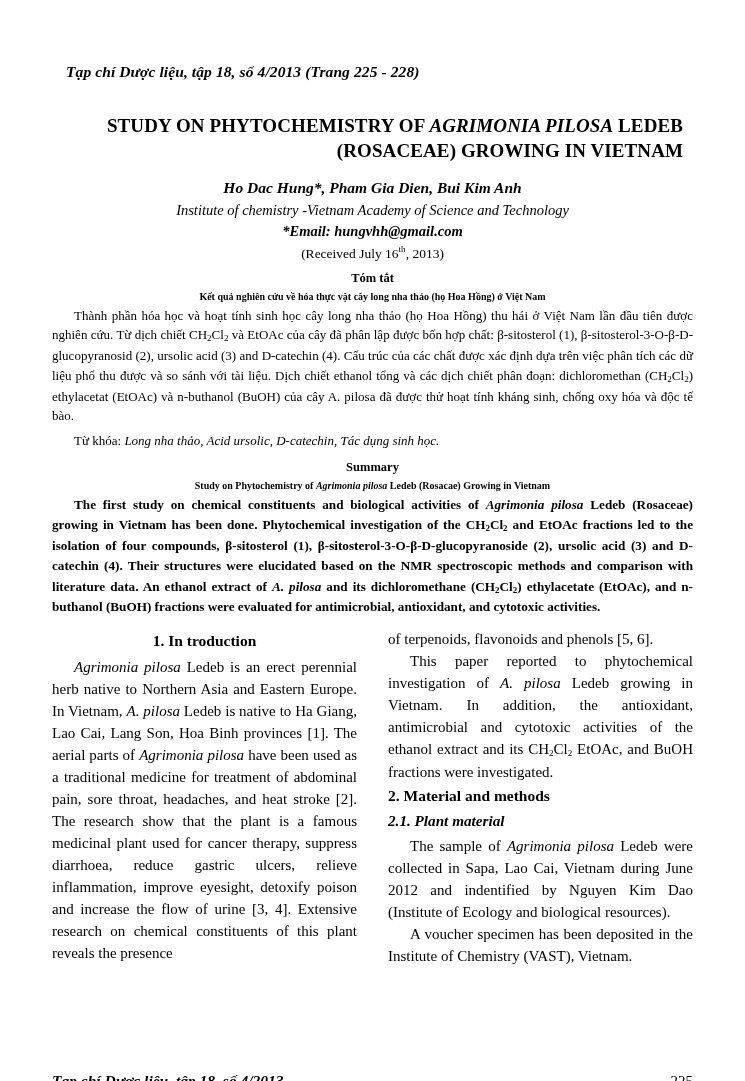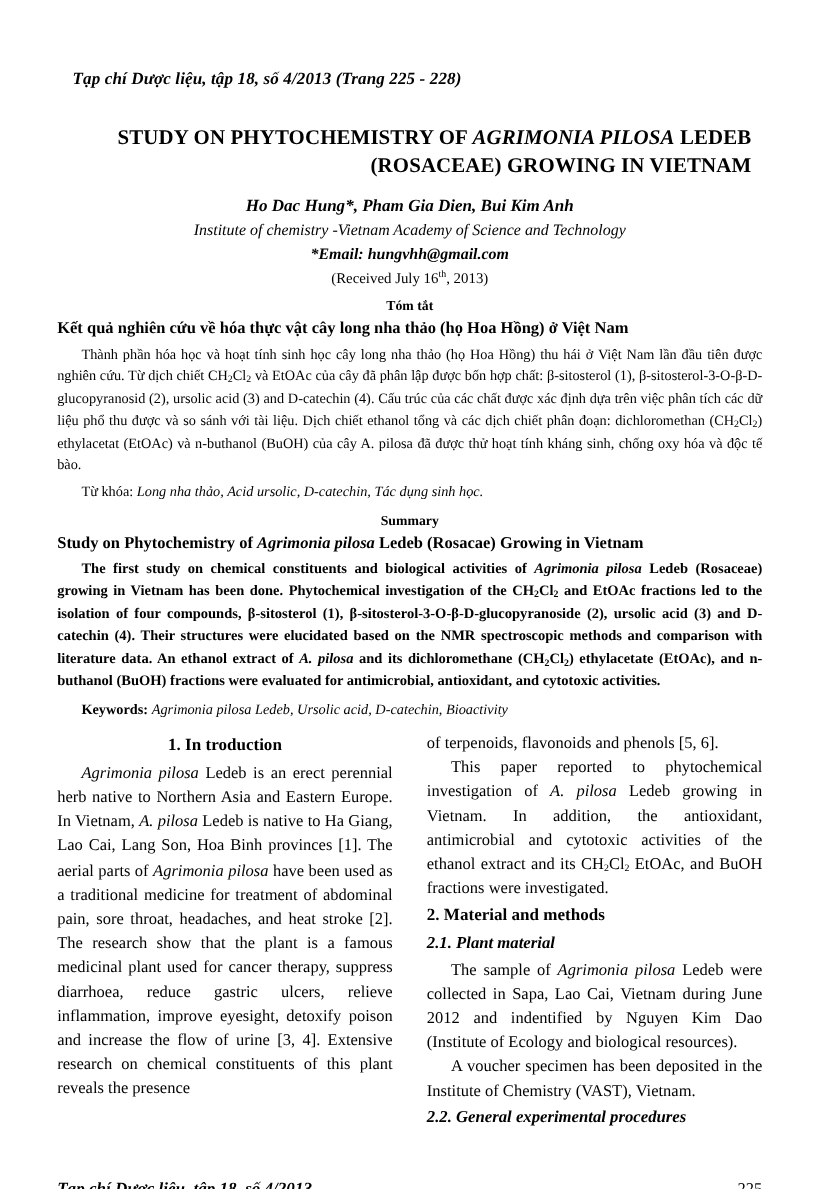--- a/index.html
+++ b/index.html
@@ -74,22 +74,23 @@
   .received sup { font-size: 9px; }
 
   
   .sec-head {
     text-align: center;
     font-weight: bold;
     font-size: 12.5px;
     margin-top: 9px;
   }
   .sec-sub {
-    font-weight: bold;
-    font-size: 15px;
+    text-align: center;
+    font-weight: bold;
+    font-size: 10px;
     margin-top: 5px;
   }
   .sec-sub .it { font-style: italic; }
 
   .abs-body {
     font-size: 13px;
     line-height: 1.52;
     text-align: justify;
     margin-top: 4px;
     text-indent: 22px;
@@ -183,37 +184,35 @@
   <div class="received"><span>(Received July 16</span><sup>th</sup><span>, 2013)</span></div>
 
   <div class="sec-head">Tóm tắt</div>
   <div class="sec-sub">Kết quả nghiên cứu về hóa thực vật cây long nha thảo (họ Hoa Hồng) ở Việt Nam</div>
   <div class="abs-body"><span>Thành phần hóa học và hoạt tính sinh học cây long nha thảo (họ Hoa Hồng) thu hái ở Việt Nam lần đầu tiên được nghiên cứu. Từ dịch chiết CH</span><sub>2</sub><span>Cl</span><sub>2</sub><span> và EtOAc của cây đã phân lập được bốn hợp chất: β-sitosterol (1), β-sitosterol-3-O-β-D-glucopyranosid (2), ursolic acid (3) and D-catechin (4). Cấu trúc của các chất được xác định dựa trên việc phân tích các dữ liệu phổ thu được và so sánh với tài liệu. Dịch chiết ethanol tổng và các dịch chiết phân đoạn: dichloromethan (CH</span><sub>2</sub><span>Cl</span><sub>2</sub><span>) ethylacetat (EtOAc) và n-buthanol (BuOH) của cây A. pilosa đã được thử hoạt tính kháng sinh, chống oxy hóa và độc tế bào.</span></div>
   <div class="kw"><span class="lbl">Từ khóa: </span><span class="val">Long nha thảo, Acid ursolic, D-catechin, Tác dụng sinh học.</span></div>
 
   <div class="sec-head">Summary</div>
   <div class="sec-sub"><span>Study on Phytochemistry of </span><span class="it">Agrimonia pilosa</span><span> Ledeb (Rosacae) Growing in Vietnam</span></div>
   <div class="abs-body en"><span>The first study on chemical constituents and biological activities of </span><span class="it">Agrimonia pilosa</span><span> Ledeb (Rosaceae) growing in Vietnam has been done. Phytochemical investigation of the CH</span><sub>2</sub><span>Cl</span><sub>2</sub><span> and EtOAc fractions led to the isolation of four compounds, β-sitosterol (1), β-sitosterol-3-O-β-D-glucopyranoside (2), ursolic acid (3) and D-catechin (4). Their structures were elucidated based on the NMR spectroscopic methods and comparison with literature data. An ethanol extract of </span><span class="it">A. pilosa</span><span> and its dichloromethane (CH</span><sub>2</sub><span>Cl</span><sub>2</sub><span>) ethylacetate (EtOAc), and n-buthanol (BuOH) fractions were evaluated for antimicrobial, antioxidant, and cytotoxic activities.</span></div>
-  <div class="kw en"><span class="lbl">Keywords: </span><span class="val">Agrimonia pilosa Ledeb, Ursolic acid, D-catechin, Bioactivity</span></div>
 
   <div class="columns">
 
     <div class="col left">
       <div class="h1">1. In troduction</div>
       <p class="para"><span class="it">Agrimonia pilosa</span><span> Ledeb is an erect perennial herb native to Northern Asia and Eastern Europe. In Vietnam, </span><span class="it">A. pilosa</span><span> Ledeb is native to Ha Giang, Lao Cai, Lang Son, Hoa Binh provinces [1]. The aerial parts of </span><span class="it">Agrimonia pilosa</span><span> have been used as a traditional medicine for treatment of abdominal pain, sore throat, headaches, and heat stroke [2]. The research show that the plant is a famous medicinal plant used for cancer therapy, suppress diarrhoea, reduce gastric ulcers, relieve inflammation, improve eyesight, detoxify poison and increase the flow of urine [3, 4]. Extensive research on chemical constituents of this plant reveals the presence</span></p>
     </div>
 
     <div class="col right">
       <p class="para" style="text-indent:0">of terpenoids, flavonoids and phenols [5, 6].</p>
       <p class="para"><span>This paper reported to phytochemical investigation of </span><span class="it">A. pilosa</span><span> Ledeb growing in Vietnam. In addition, the antioxidant, antimicrobial and cytotoxic activities of the ethanol extract and its CH</span><sub>2</sub><span>Cl</span><sub>2</sub><span> EtOAc, and BuOH fractions were investigated.</span></p>
       <div class="h1 left-al">2. Material and methods</div>
       <div class="h2">2.1. Plant material</div>
       <p class="para"><span>The sample of </span><span class="it">Agrimonia pilosa</span><span> Ledeb were collected in Sapa, Lao Cai, Vietnam during June 2012 and indentified by Nguyen Kim Dao (Institute of Ecology and  biological resources).</span></p>
       <p class="para">A voucher specimen has been deposited in the Institute of Chemistry (VAST), Vietnam.</p>
-      <div class="h2">2.2. General experimental procedures</div>
     </div>
 
   </div>
 
   <div class="footer">
     <div class="footer-left">Tạp chí Dược liệu, tập 18, số 4/2013</div>
     <div class="footer-right">225</div>
   </div>
 
 </div>

